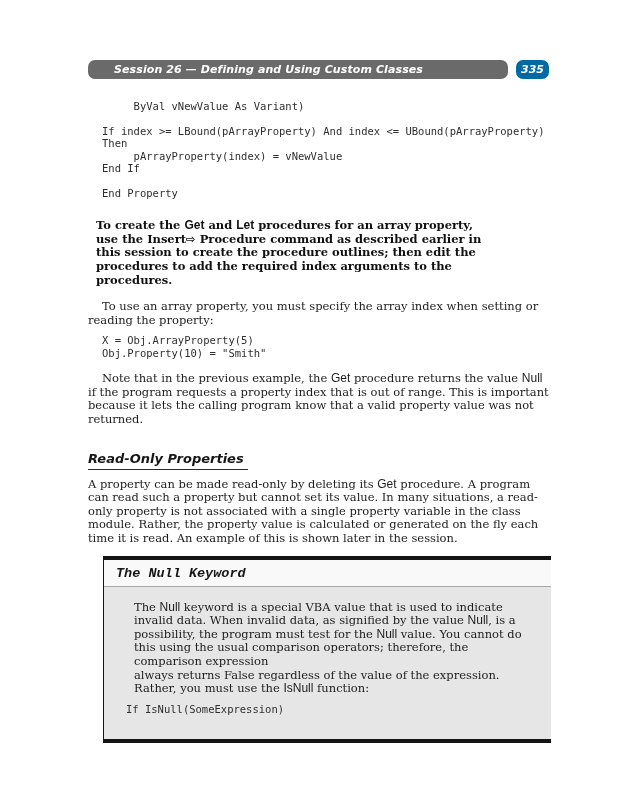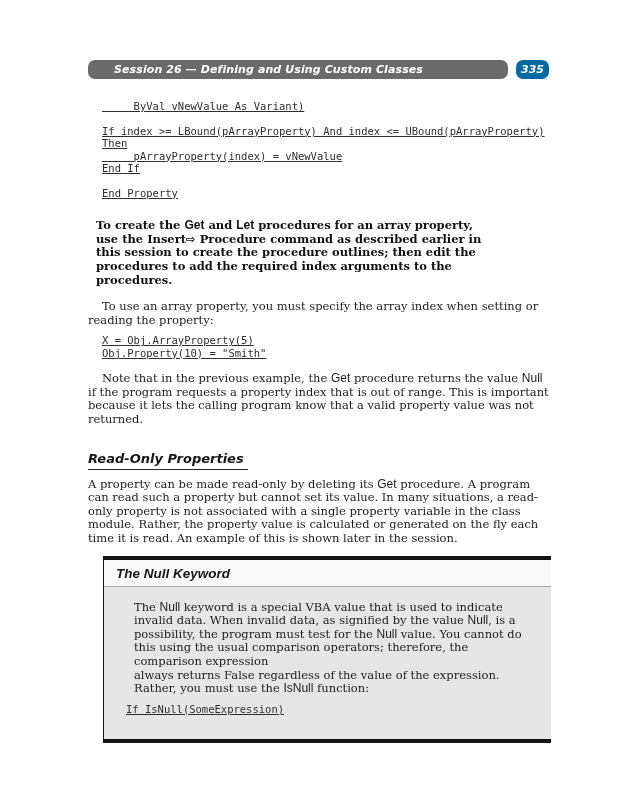--- a/index.html
+++ b/index.html
@@ -27,21 +27,21 @@
     display:flex; align-items:center; justify-content:center;
   }
   .page-badge span {
     color:#fff; font-family:"DejaVu Sans","Liberation Sans",sans-serif;
     font-weight:bold; font-style:italic; font-size:11px;
   }
 
   
   pre.code {
     font-family:"DejaVu Sans Mono","Liberation Mono",monospace;
-    font-size:10.5px; line-height:12.4px; color:#2e2e2e; white-space:pre;text-decoration:underline;
+    font-size:10.5px; line-height:12.4px; color:#2e2e2e; white-space:pre;
   }
   .code-main  { margin:21px 0 0 102px; }
   .code-usage { margin:7px 0 4px 102px; }
 
   
   .note-row { margin:20px 0 0 88px; display:flex; }
   .note-icon { width:56px; height:46px; flex:none; margin-top:2px; }
   .note-text {
     margin-left:8px; width:398px;
     font-weight:bold; font-size:11.5px; line-height:13.6px; color:#111;
@@ -70,21 +70,21 @@
   
   .null-box {
     margin:10px 0 0 103px; width:448px;
     border-top:4px solid #141414; border-bottom:4px solid #141414;
     border-left:1.5px solid #141414;
   }
   .null-box-header {
     background:#f9f9f9; padding:6px 0 5px 12px; border-bottom:1px solid #a8a8a8;
   }
   .null-box-header h3 {
-    font-family:Liberation Sans, sans-serif;
+    font-family:Liberation Mono, monospace;
     font-weight:bold; font-style:italic; font-size:13.5px; color:#161616;
   }
   .null-box-body { background:#e6e6e6; padding:14px 16px 17px 14px; }
   .null-box-body p { font-size:11.5px; line-height:13.6px; width:404px;margin-left:16px; }
   .null-box-body pre.code { margin:7px 0 7px 8px; }
   .null-box-body p + pre.code { margin-top:7px; }
   .null-box-body pre.code + p { margin-top:7px; }
 </style>
 </head>
 <body>

